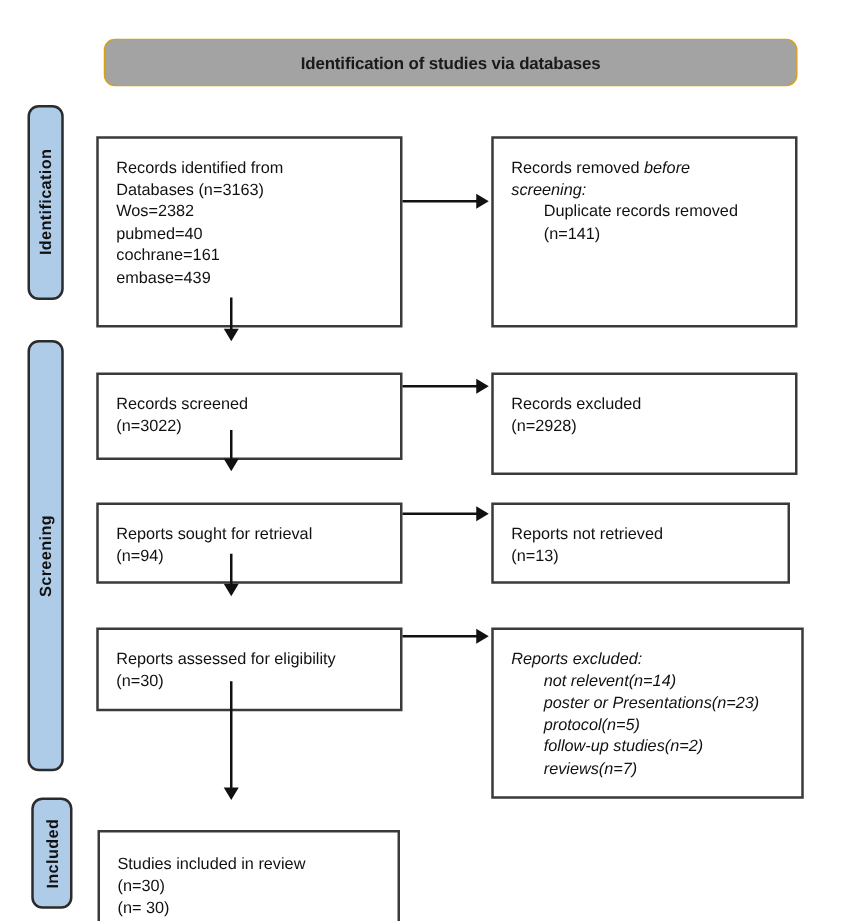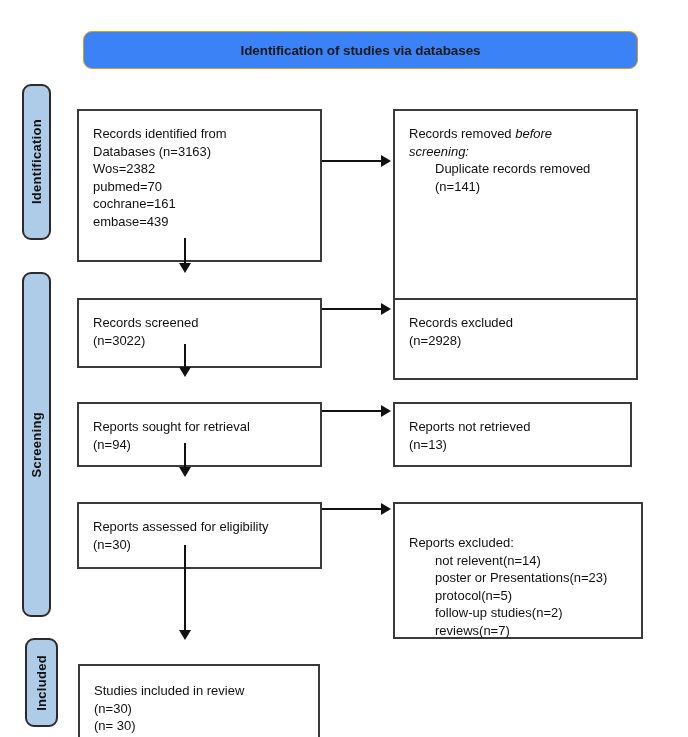--- a/index.html
+++ b/index.html
@@ -19,21 +19,21 @@
     overflow: hidden;
   }
 
   
   .phase-banner {
     position: absolute;
     left: 83px;
     top: 31px;
     width: 555px;
     height: 38px;
-    background: #3b82f6;
+    background: #a3a3a3;
     border: 1px solid #D8A013;
     border-radius: 9px;
     box-sizing: border-box;
     display: flex;
     align-items: center;
     justify-content: center;
   }
   .phase-banner-text {
     font-size: 13.5px;
     font-weight: bold;
@@ -79,30 +79,30 @@
     font-size: 13px;
     line-height: 17.5px;
     color: #111111;
     white-space: pre;
   }
   .flow-box .line.indent { padding-left: 26px; }
   .flow-box .line.italic { font-style: italic; }
   .flow-box .line .italic-run { font-style: italic; }
 
   #box-identified        { left: 77px;  top: 85px;  width: 245px; height: 153px; }
-  #box-removed           { left: 393px; top: 85px;  width: 245px; height: 191px; }
+  #box-removed           { left: 393px; top: 85px;  width: 245px; height: 153px; }
   #box-screened          { left: 77px;  top: 274px; width: 245px; height: 70px;  }
   #box-excluded-screened { left: 393px; top: 274px; width: 245px; height: 82px;  }
   #box-sought            { left: 77px;  top: 378px; width: 245px; height: 65px;  }
   #box-not-retrieved     { left: 393px; top: 378px; width: 239px; height: 65px;  }
   #box-assessed          { left: 77px;  top: 478px; width: 245px; height: 67px;  }
   #box-excluded-reports  { left: 393px; top: 478px; width: 250px; height: 137px; }
   #box-included          { left: 78px;  top: 640px; width: 242px; height: 87px;  }
 
-  #box-excluded-reports { padding-top: 30px; }
+  #box-excluded-reports { padding-top: 14px; font-style: italic; }
   #box-included { padding-top: 16px; }
 
   
   .conn {
     position: absolute;
     background: #111111;
   }
   .conn-v { width: 2px; }
   .conn-h { height: 2px; }
 
@@ -165,21 +165,21 @@
     <span class="stage-tab-text">Screening</span>
   </div>
   <div class="stage-tab" id="stage-included">
     <span class="stage-tab-text">Included</span>
   </div>
 
   <div class="flow-box" id="box-identified">
       <div class="line">Records identified from</div>
       <div class="line">Databases (n=3163)</div>
       <div class="line">Wos=2382</div>
-      <div class="line">pubmed=70</div>
+      <div class="line">pubmed=40</div>
       <div class="line">cochrane=161</div>
       <div class="line">embase=439</div>
     </div>
 
   <div class="flow-box" id="box-removed">
       <div class="line">Records removed <span class="italic-run">before</span></div>
       <div class="line italic">screening:</div>
       <div class="line indent">Duplicate records removed</div>
       <div class="line indent">(n=141)</div>
     </div>

